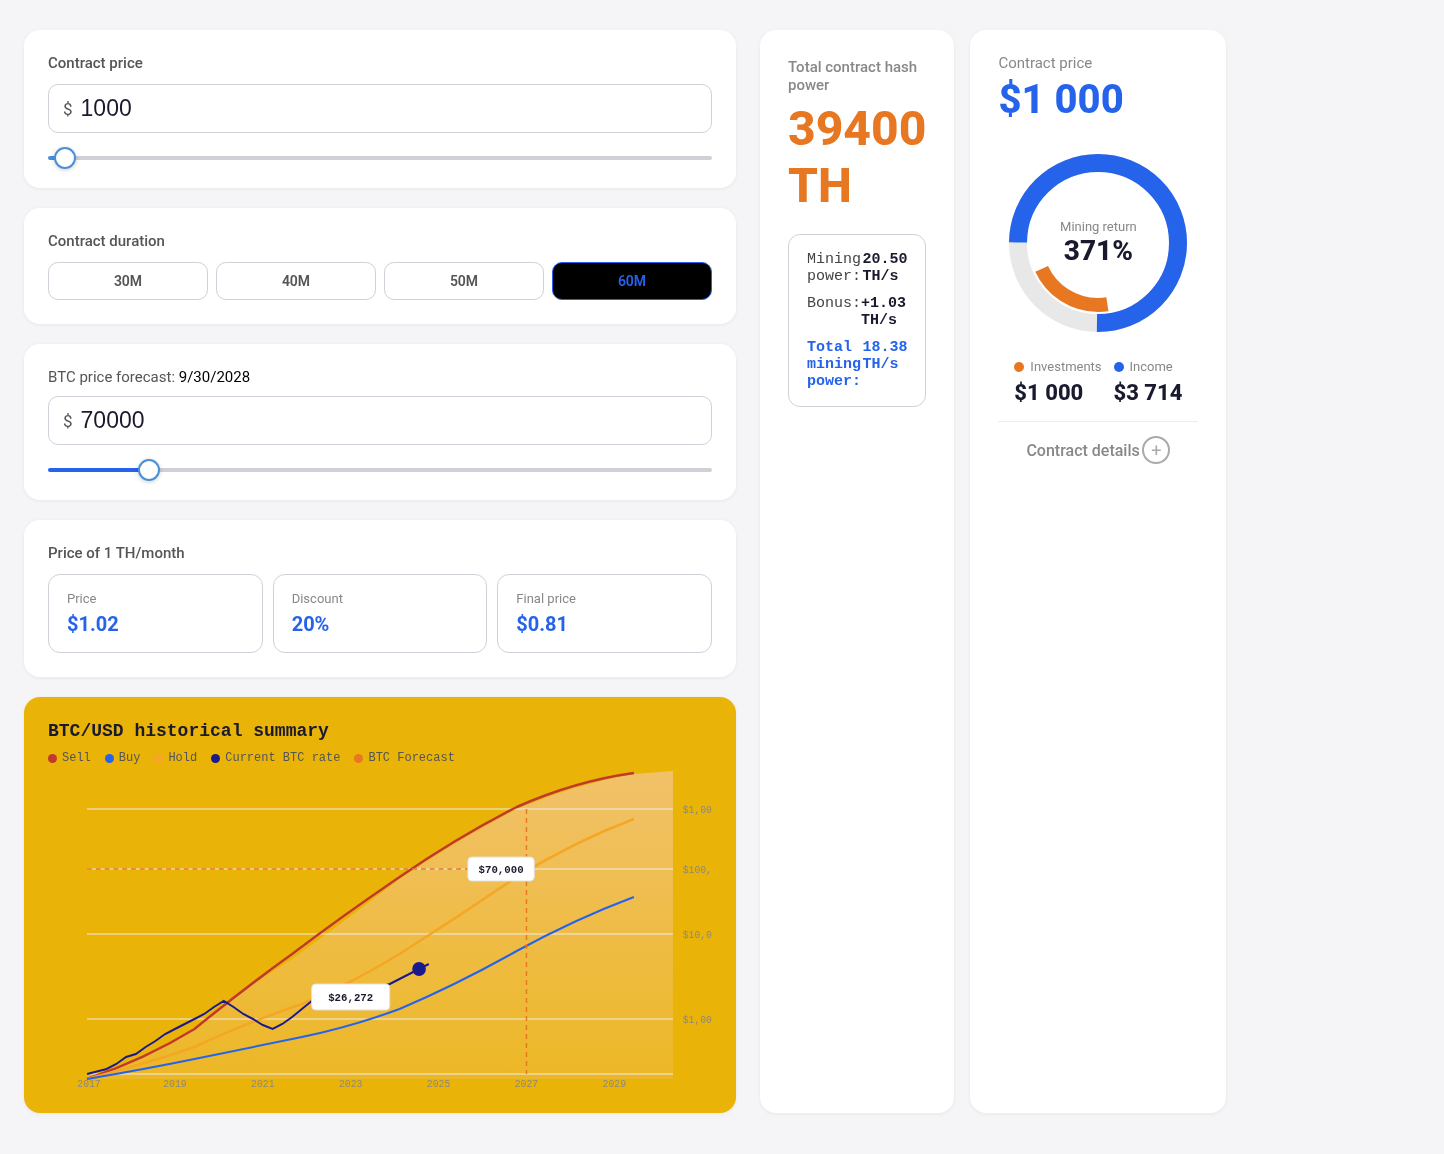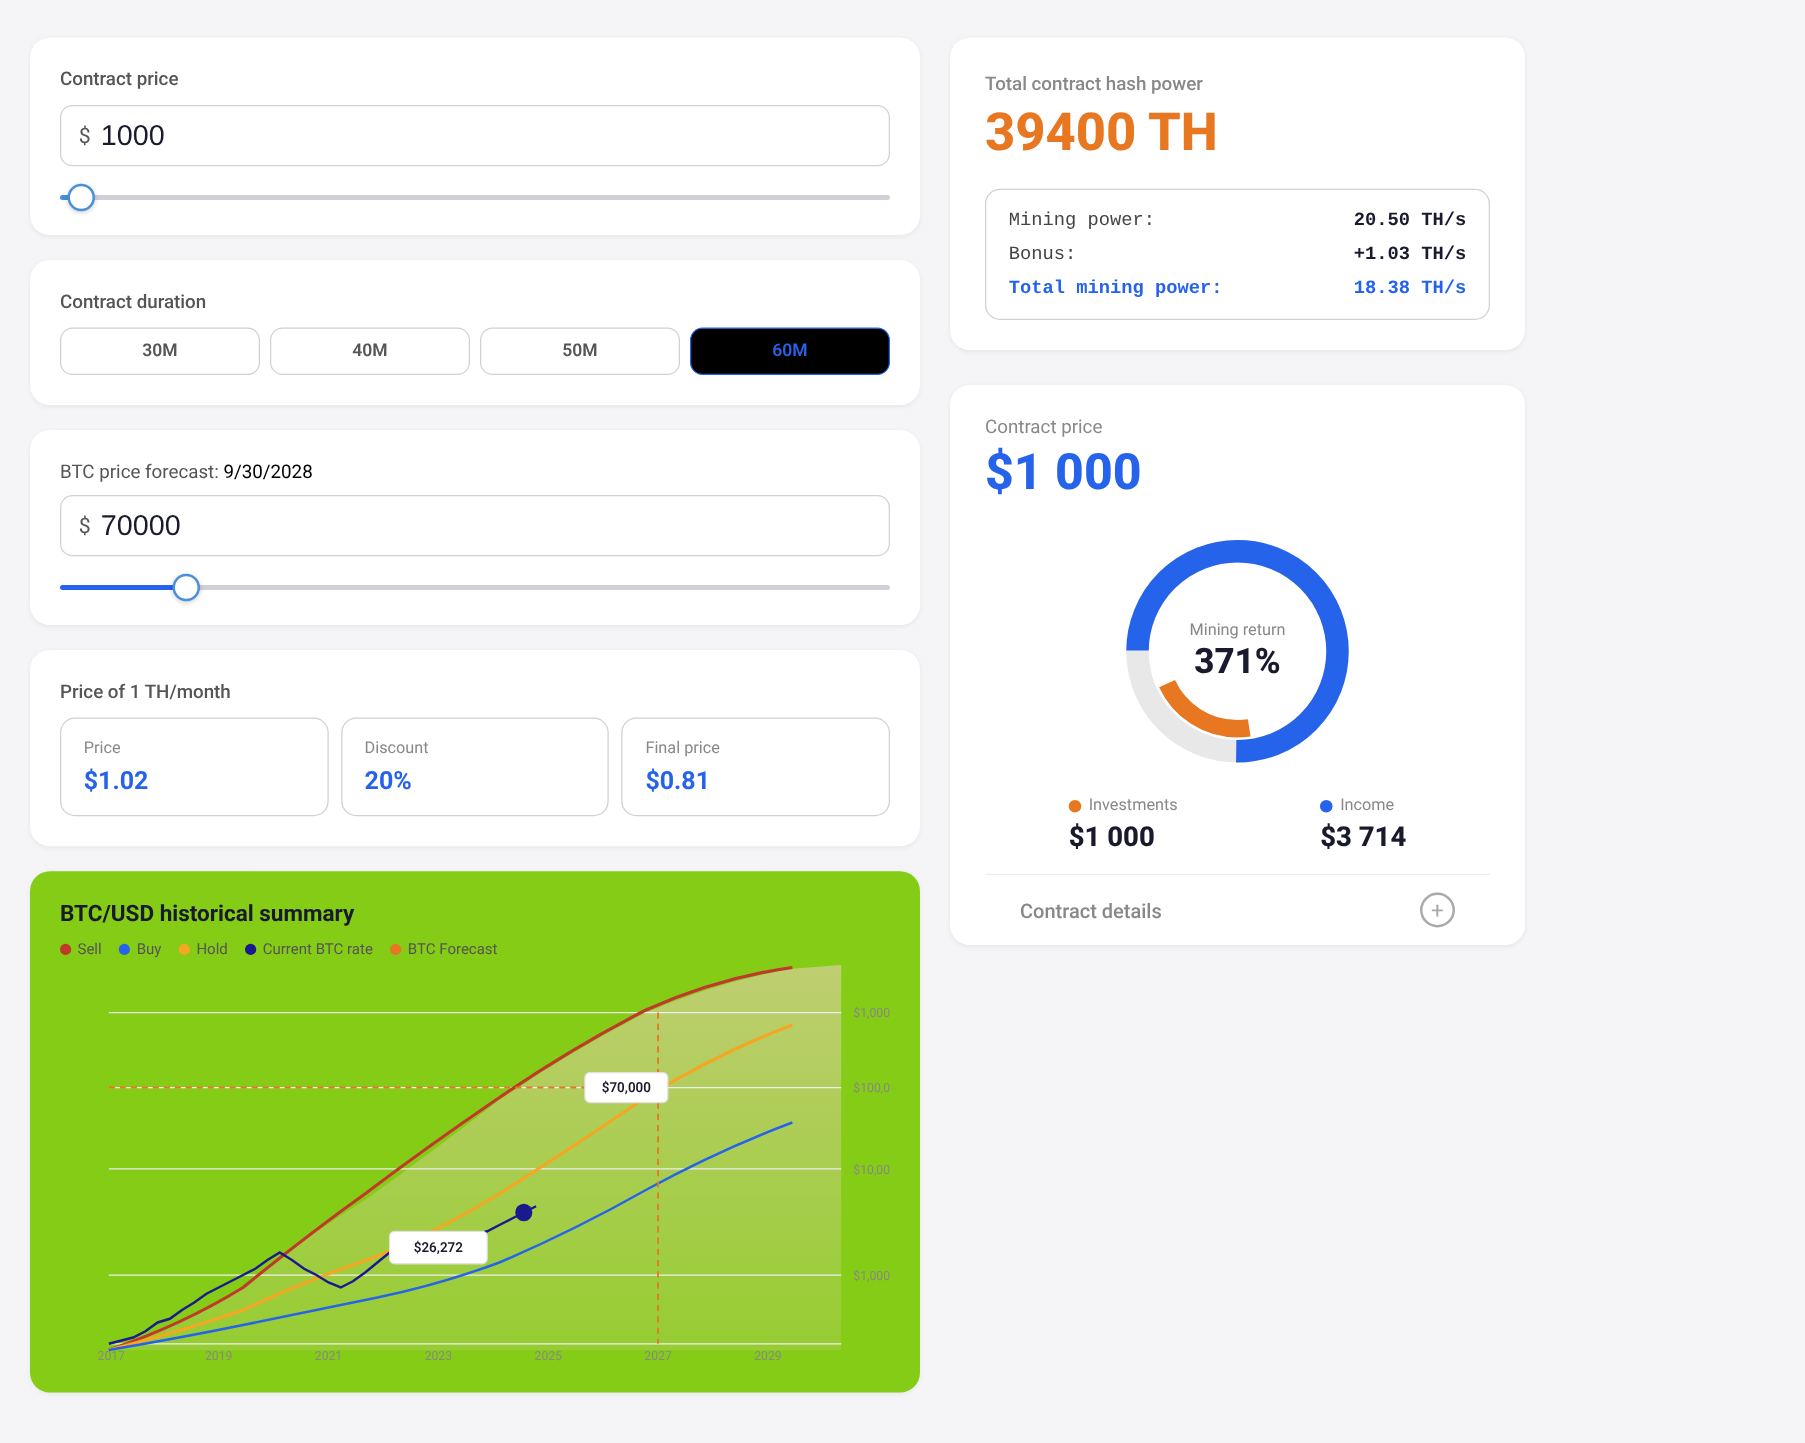--- a/index.html
+++ b/index.html
@@ -18,22 +18,22 @@
     }
     .left-panel {
       flex: 1;
       display: flex;
       flex-direction: column;
       gap: 20px;
     }
     .right-panel {
       width: 460px;
       display: flex;
-      flex-direction: column;
-      gap: 28px;
+      flex-direction: row;
+      gap: 16px;
     }
     .card {
       background: #fff;
       border-radius: 16px;
       padding: 24px;
       box-shadow: 0 1px 4px rgba(0,0,0,0.06);
     }
     .section-label {
       font-size: 15px;
       color: #555;
@@ -133,24 +133,25 @@
       color: #888;
       margin-bottom: 6px;
     }
     .price-card-value {
       font-size: 20px;
       font-weight: 700;
       color: #2563eb;
     }
     
     .chart-card {
-      background: #84cc16;
+      background: #eab308;
       border-radius: 16px;
       padding: 24px;
       box-shadow: 0 1px 4px rgba(0,0,0,0.06);
+      font-family: Liberation Mono, monospace;
     }
     .chart-title {
       font-size: 18px;
       font-weight: 700;
       color: #1a1a2e;
       margin-bottom: 10px;
     }
     .chart-legend {
       display: flex;
       gap: 14px;
@@ -181,21 +182,21 @@
       padding: 28px 28px 24px;
       box-shadow: 0 1px 4px rgba(0,0,0,0.06);
     }
     .hash-title {
       font-size: 15px;
       color: #888;
       font-weight: 500;
       margin-bottom: 6px;
     }
     .hash-value {
-      font-size: 42px;
+      font-size: 48px;
       font-weight: 800;
       color: #e87722;
       margin-bottom: 20px;
     }
     .hash-details {
       border: 1.5px solid #d0d0d8;
       border-radius: 12px;
       padding: 16px 18px;
       display: flex;
       flex-direction: column;

